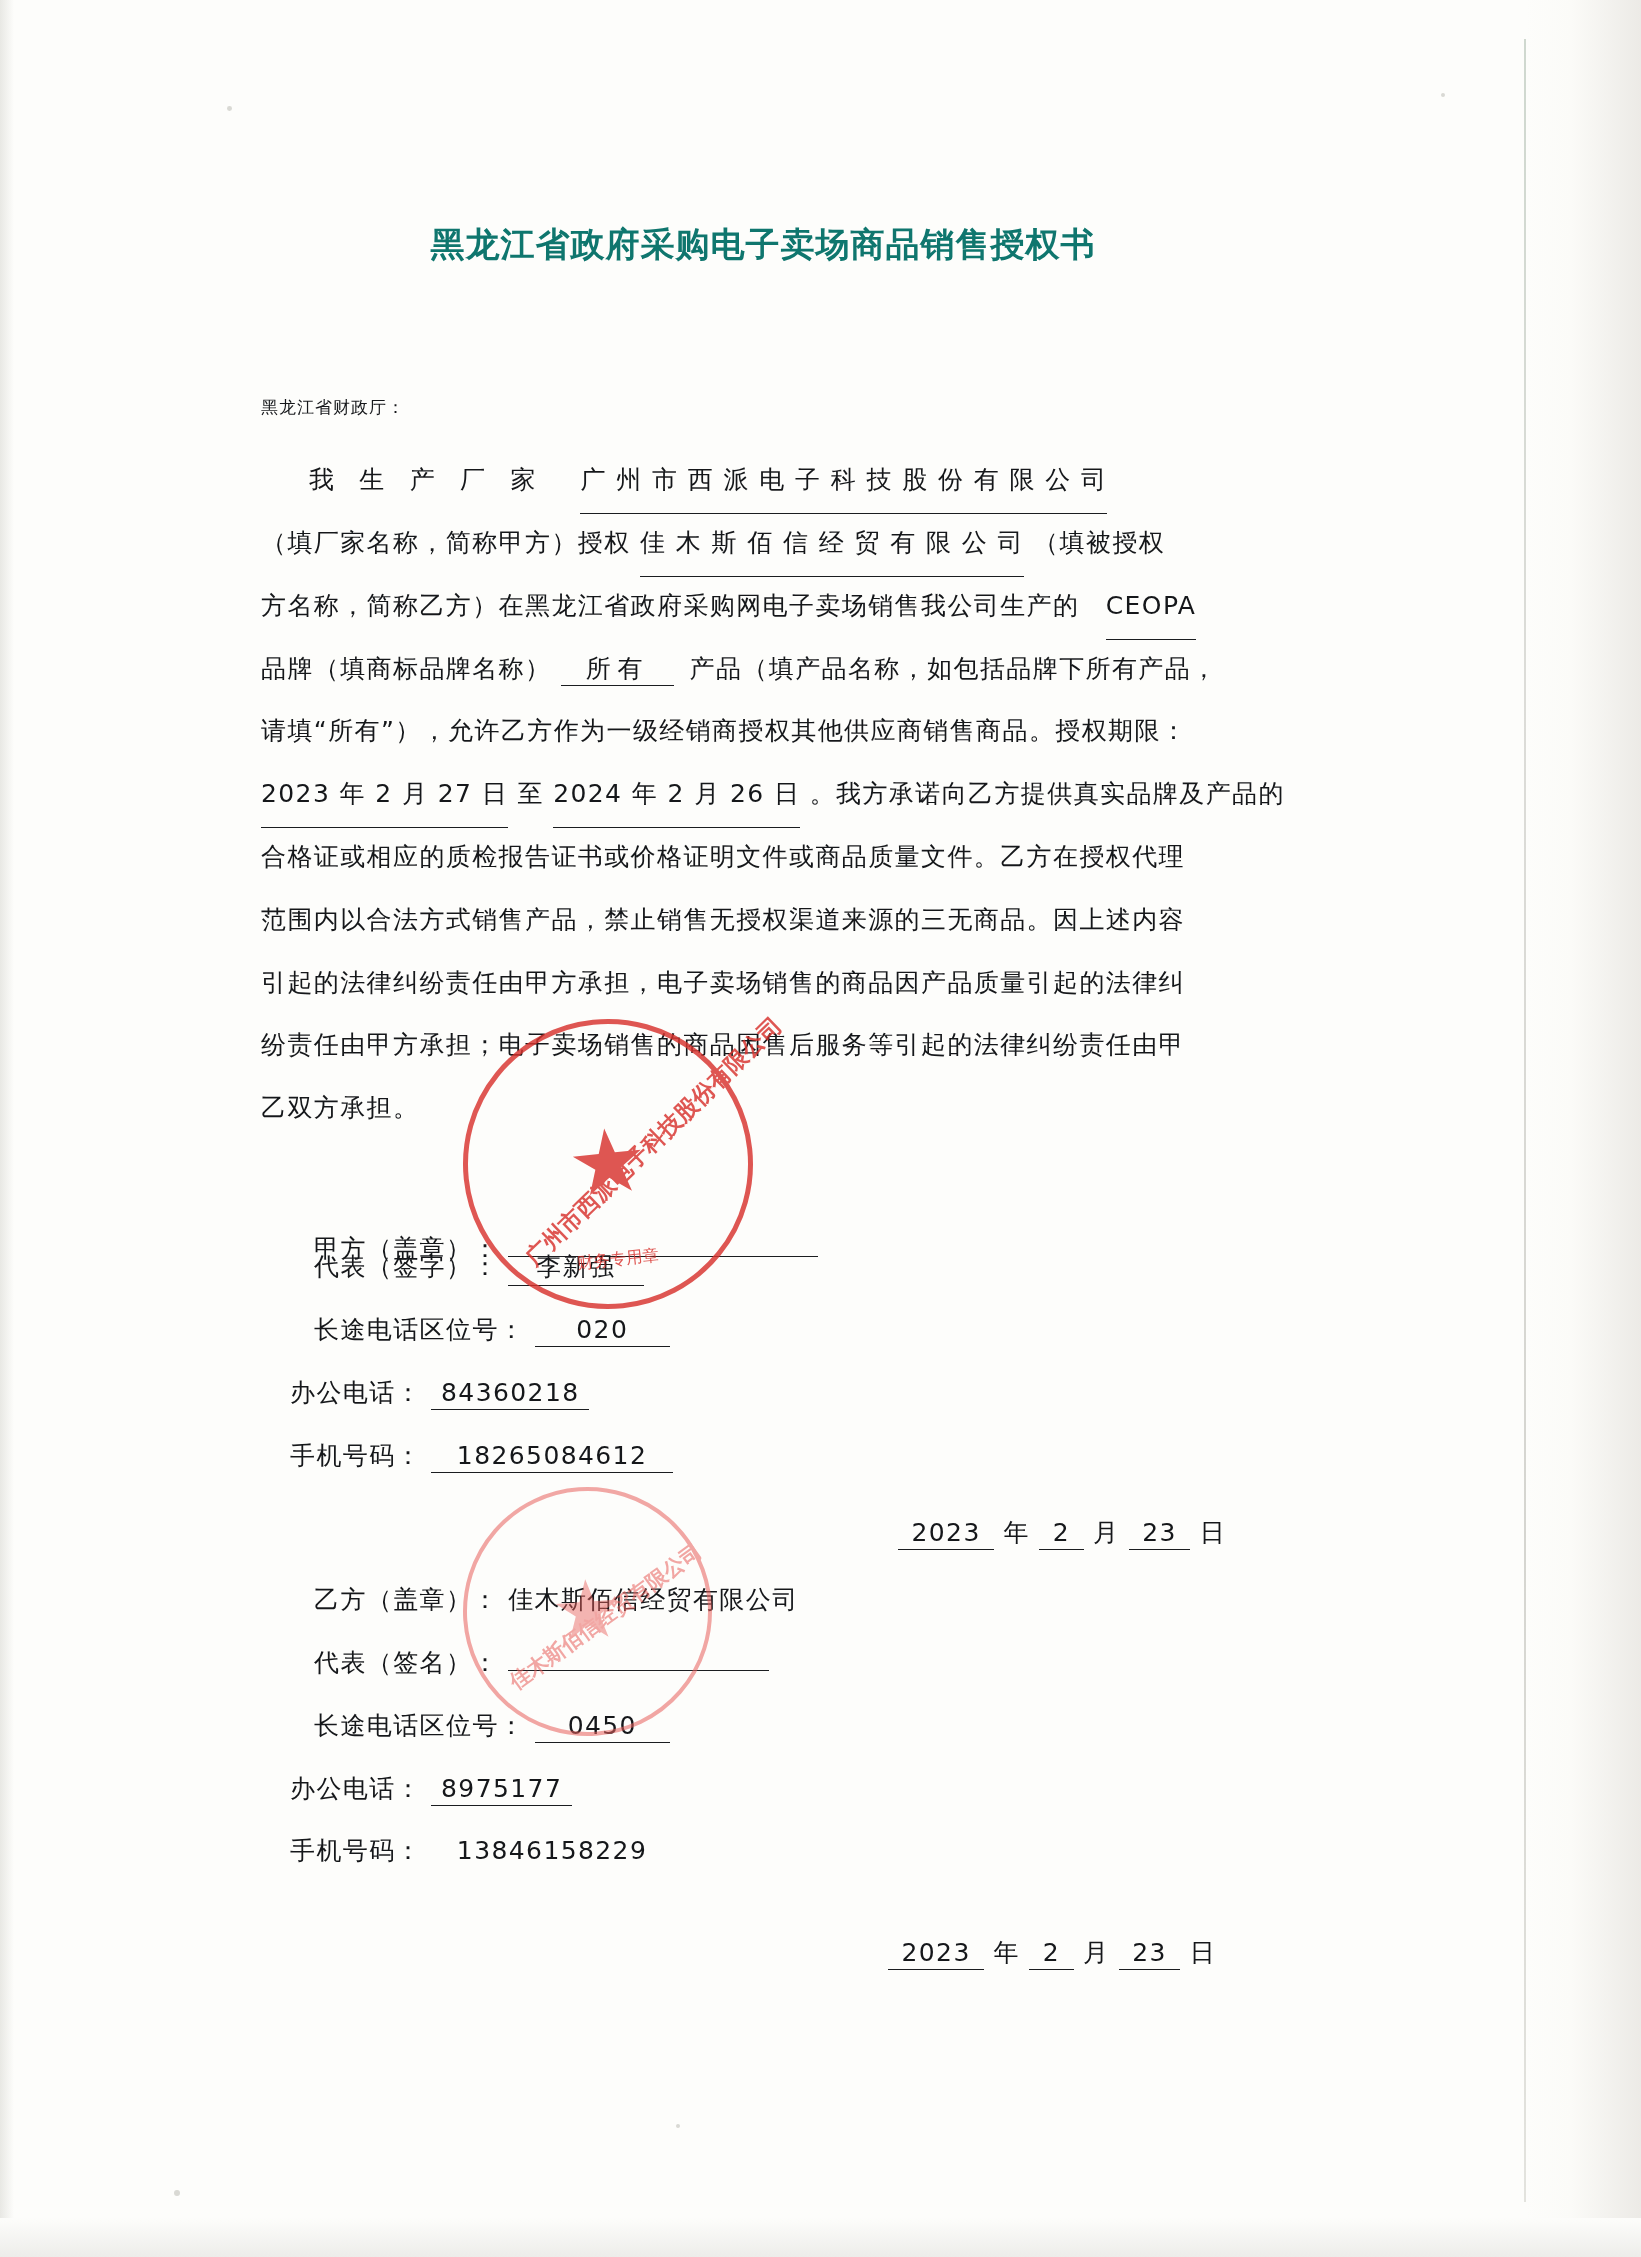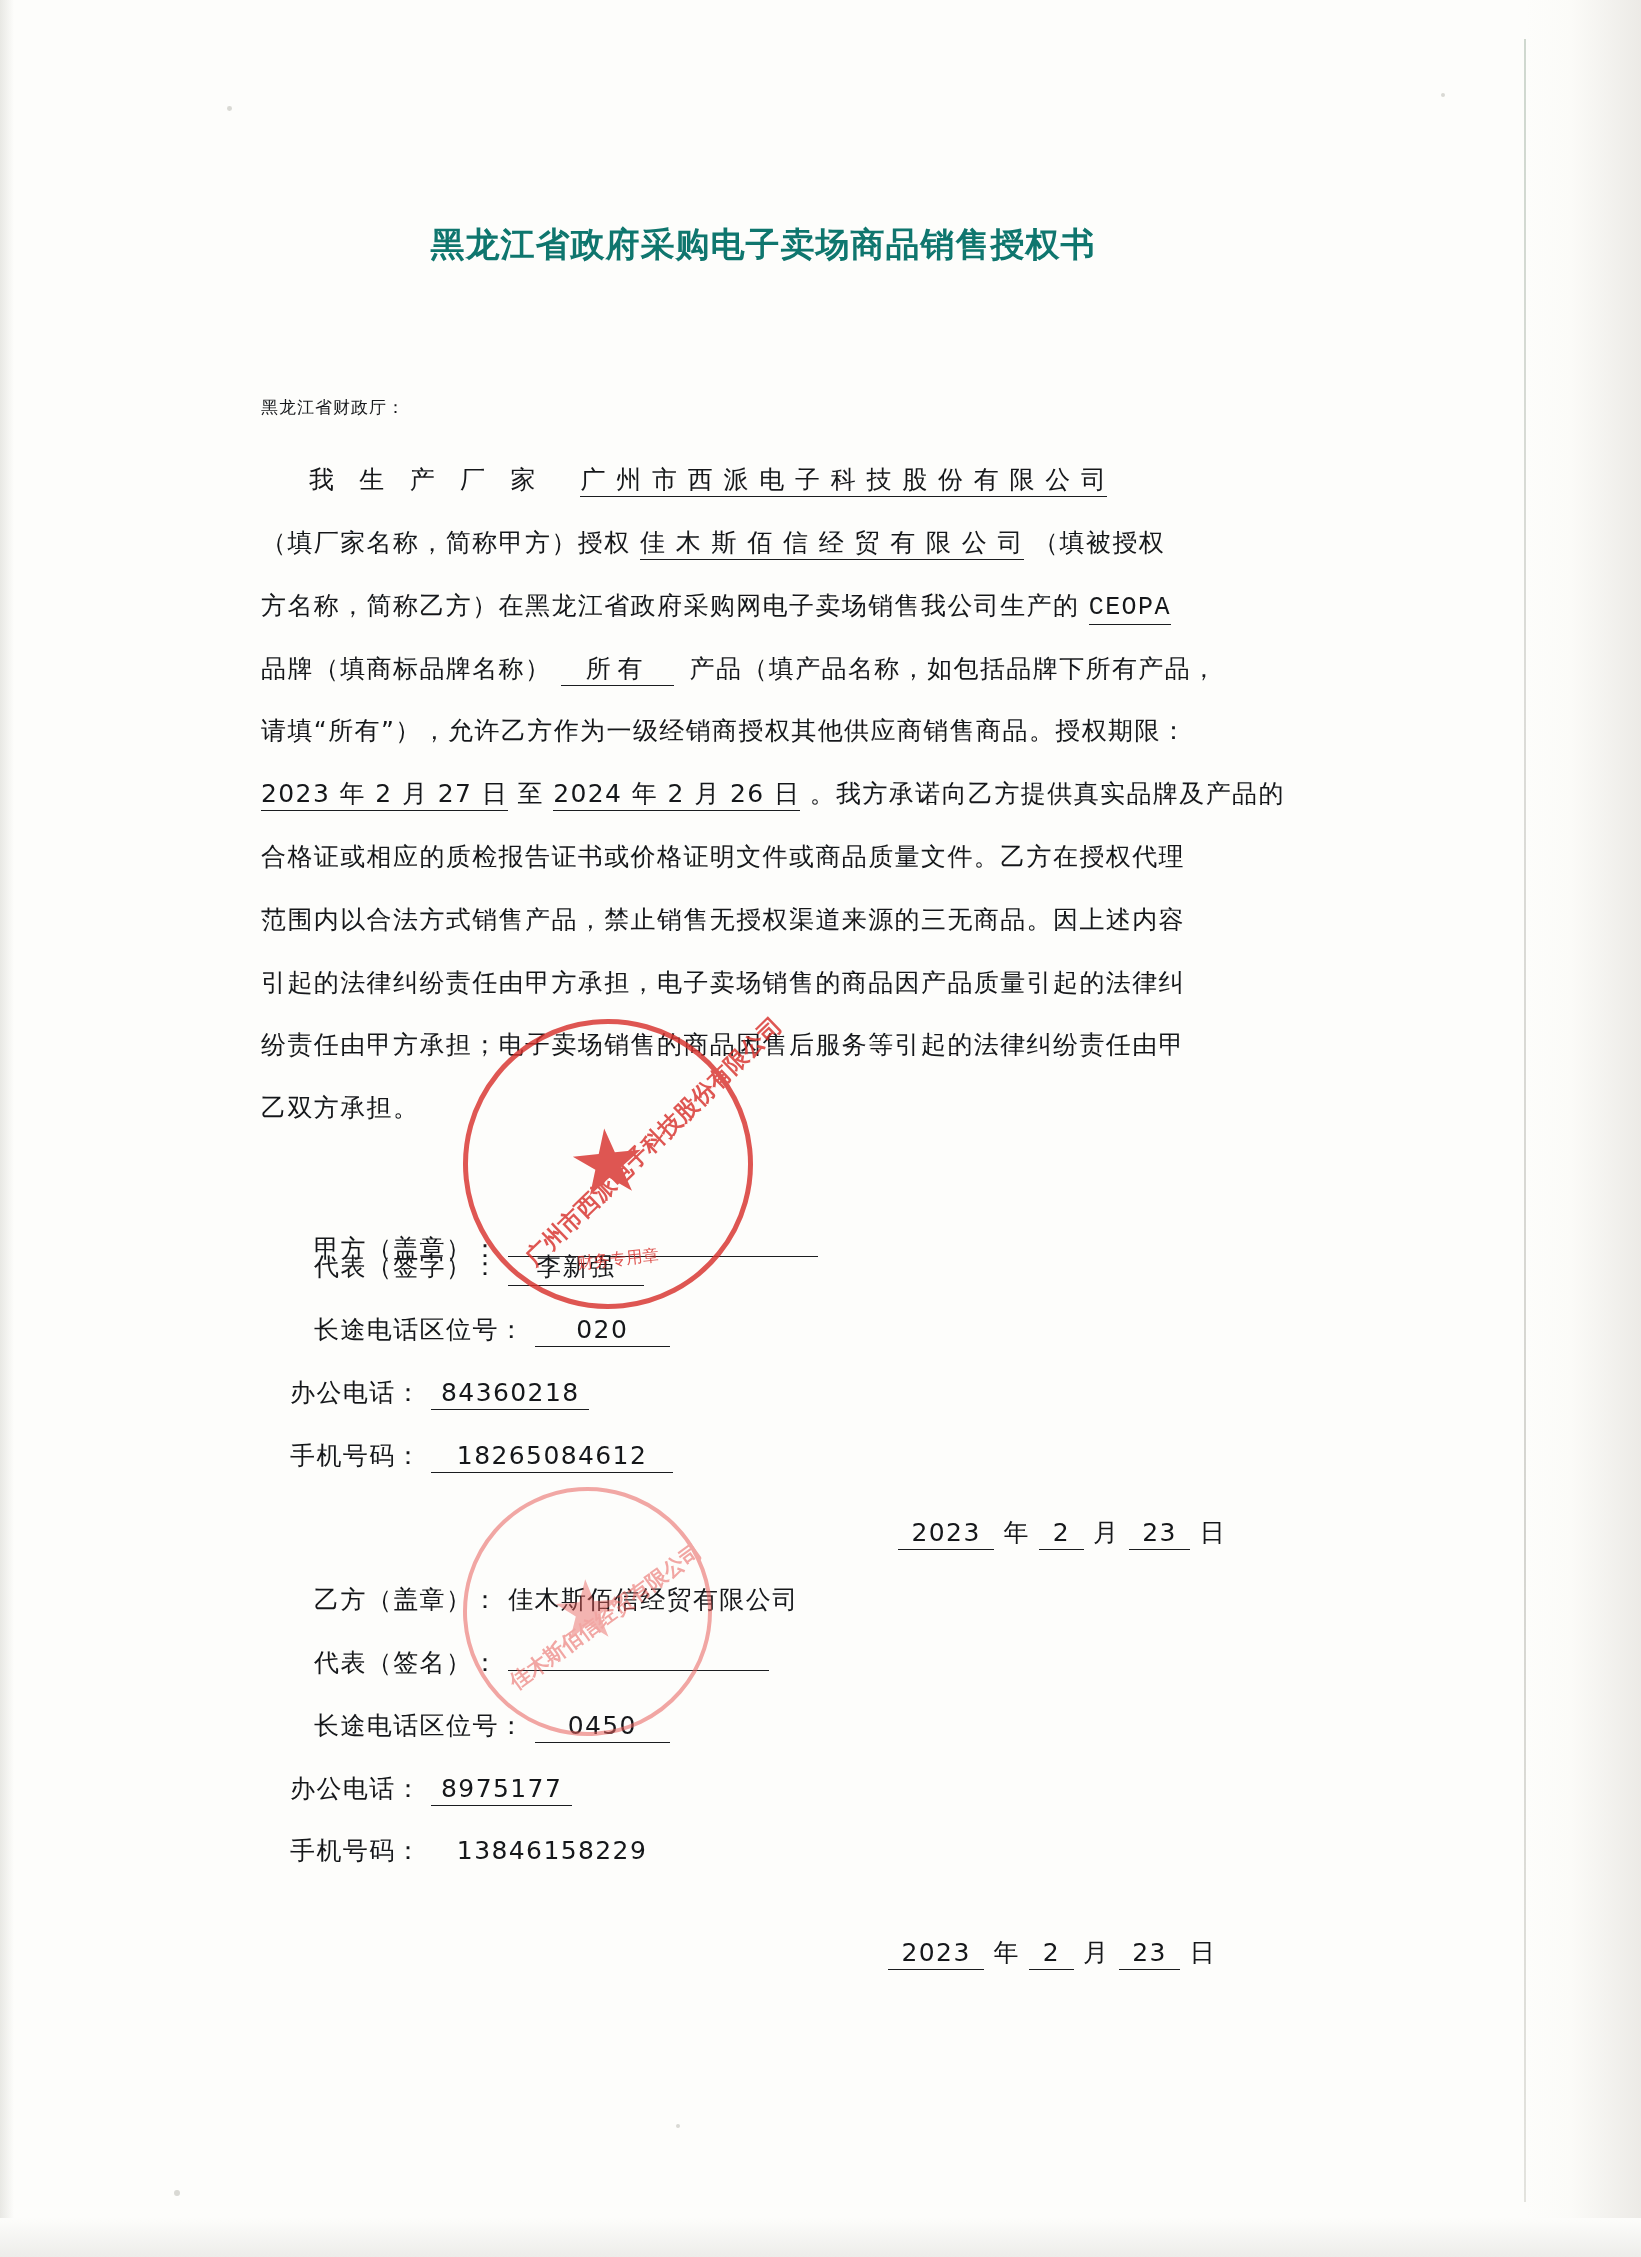--- a/index.html
+++ b/index.html
@@ -83,21 +83,21 @@
     position: absolute;
     left: 261px;
     font-size: 25px;
     letter-spacing: 1.4px;
     white-space: nowrap;
     color: #15171a;
   }
   .u {
     text-decoration: none;
     border-bottom: 1.4px solid #1b1d20;
-    padding-bottom: 2px;
+    padding-bottom: 19px;
   }
   .fill {
     letter-spacing: 6.8px;
   }
   .wide {
     letter-spacing: 8.7px;
   }
 
   
   .sig {
@@ -237,21 +237,21 @@
     </div>
 
     <div class="bline" style="top:526px;">
       <span>（填厂家名称，简称甲方）授权</span>
       <span class="u">佳 木 斯 佰 信 经 贸 有 限 公 司</span>
       <span>（填被授权</span>
     </div>
 
     <div class="bline" style="top:589px;">
       <span>方名称，简称乙方）在黑龙江省政府采购网电子卖场销售我公司生产的</span>
-      <span class="u" style="margin-left:0;font-family:Liberation Mono, monospace;">CEOPA</span>
+      <span class="u" style="margin-left:17px;">CEOPA</span>
     </div>
 
     <div class="bline" style="top:652px;">
       <span>品牌（填商标品牌名称）</span>
       <span class="u fill" style="padding:0 25px 1.9px 25px;">所有</span>
       <span style="margin-left:5.8px;">产品（填产品名称，如包括品牌下所有产品，</span>
     </div>
 
     <div class="bline" style="top:714px;">请填“所有”），允许乙方作为一级经销商授权其他供应商销售商品。授权期限：</div>
 

